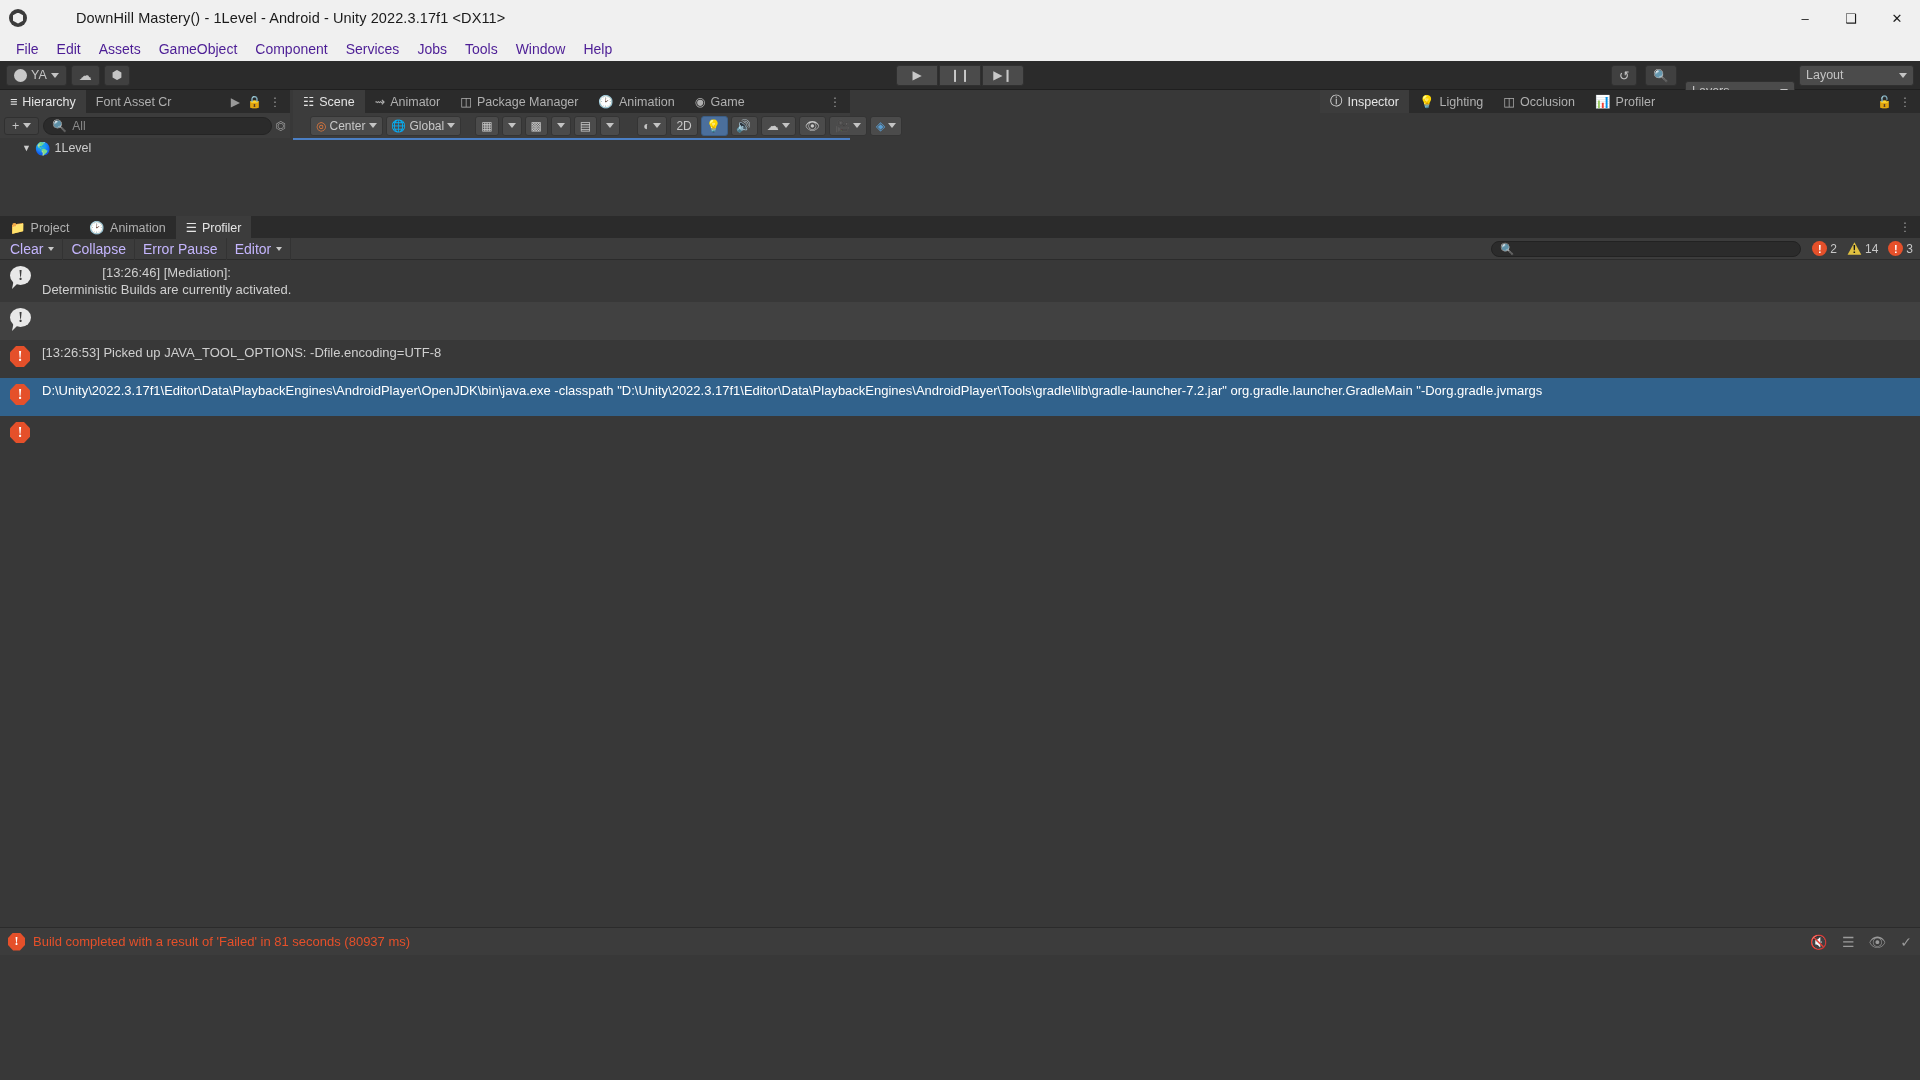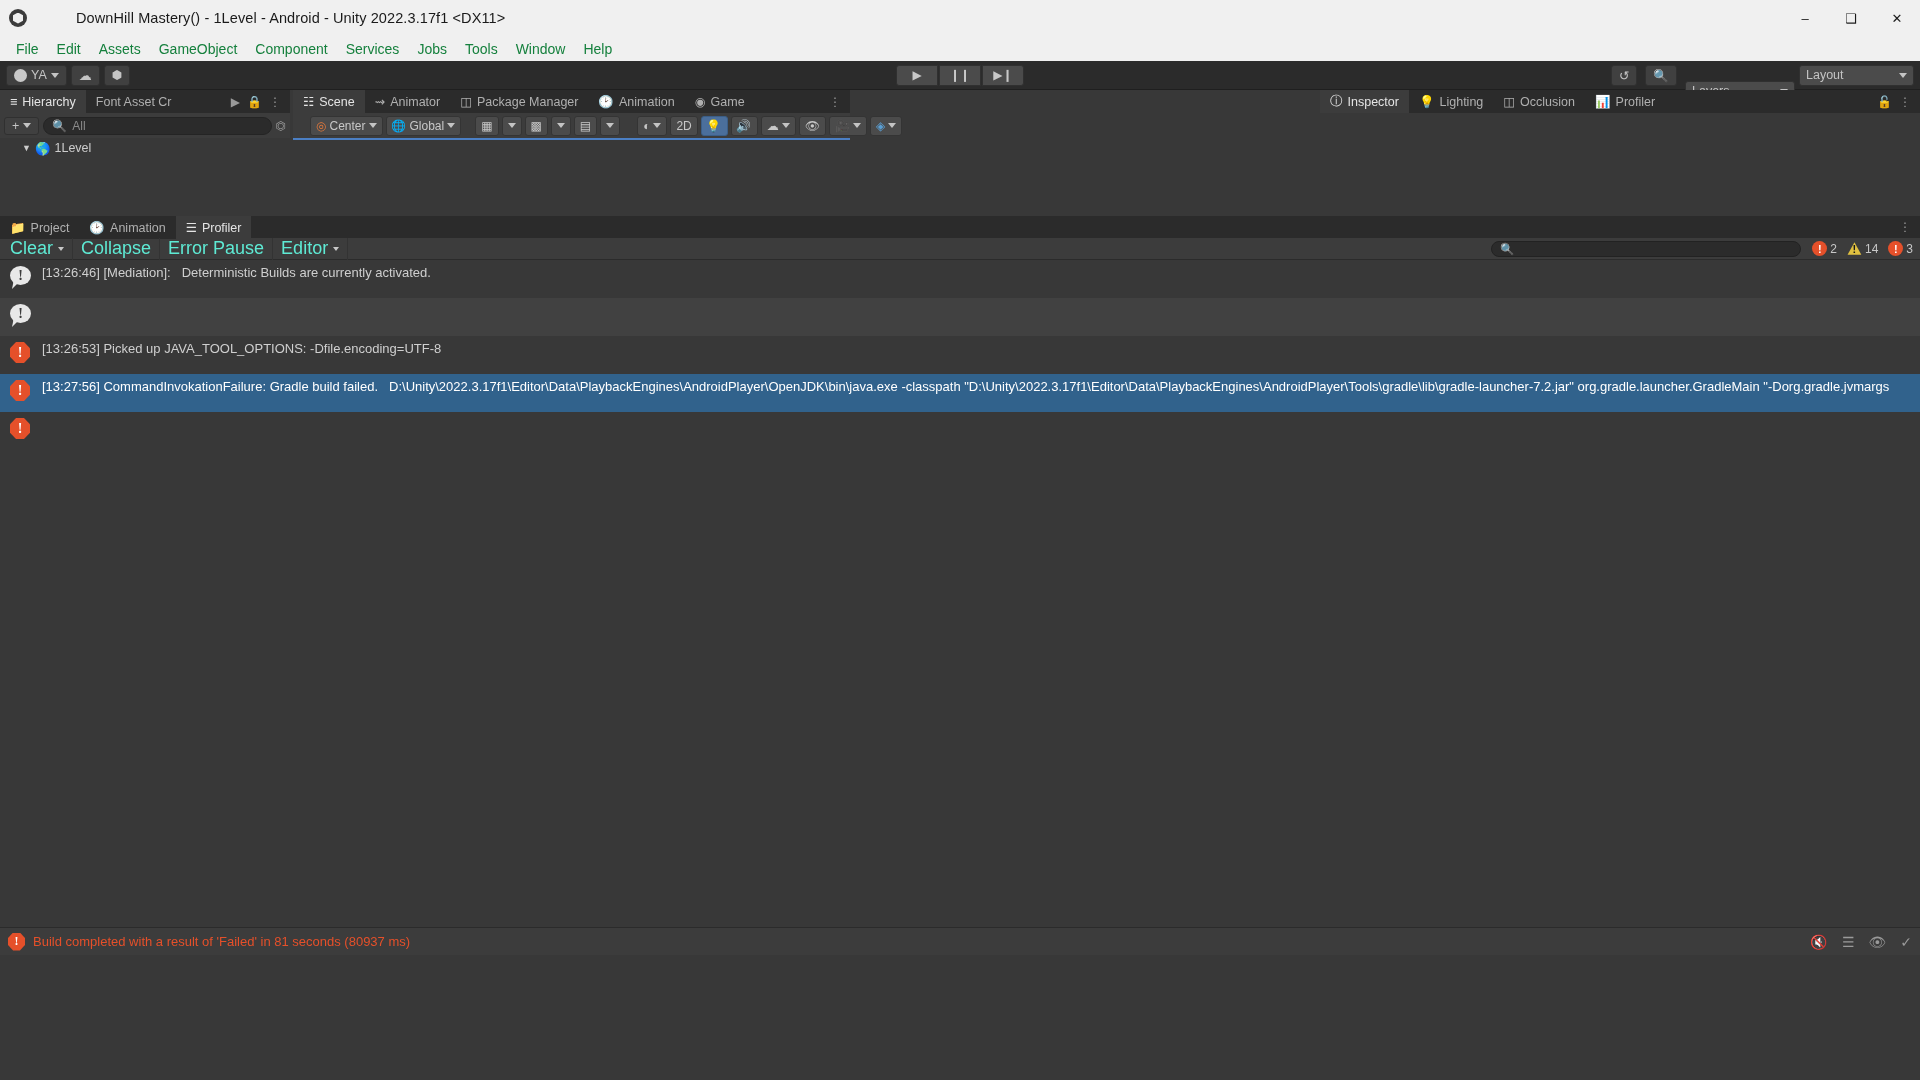--- a/index.html
+++ b/index.html
@@ -28,21 +28,21 @@
   }
   #titlebar .title { font-size:14.5px; letter-spacing:0.1px; }
   #win-controls { position:absolute; right:0; top:0; height:36px; display:flex; }
   #win-controls .wbtn {
     width:46px; height:36px; display:flex; align-items:center; justify-content:center;
     font-size:13px; color:#1a1a1a;
   }
 
   
   #menubar {
-    height:25px; background:#f0f0f0; color:#15803d;
+    height:25px; background:#f0f0f0; color:#4c1d95;
     display:flex; align-items:center; padding-left:7px; font-size:14px;
   }
   #menubar .mi { padding:2px 9px; height:22px; display:flex; align-items:center; }
 
   
   #unity-toolbar {
     height:29px; background:#2b2b2b; display:flex; align-items:center;
     padding:0 6px; border-bottom:1px solid #1f1f1f; position:relative;
   }
   .tb-btn {
@@ -96,22 +96,22 @@
   .sep { width:1px; height:16px; background:#2b2b2b; margin:0 4px; }
 
   
   #console { position:absolute; left:0; top:126px; right:0; bottom:255px; background:#383838; }
   #console-tabs { height:22px; background:#2b2b2b; display:flex; font-size:12.5px; }
   #console-toolbar {
     height:22px; background:#3c3c3c; display:flex; align-items:center; gap:0;
     padding:0 2px; border-bottom:1px solid #2b2b2b;
   }
   .cbtn {
-    height:22px; display:flex; align-items:center; padding:0 8px; font-size:18px;
-    color:#5eead4; border-right:1px solid #333;
+    height:22px; display:flex; align-items:center; padding:0 8px; font-size:14px;
+    color:#c4b5fd; border-right:1px solid #333;
   }
   .cbtn .mini-caret{ margin-left:5px; width:0;height:0;border-left:3.5px solid transparent;border-right:3.5px solid transparent;border-top:4.5px solid #c8c8c8;}
   #console-search {
     margin-left:auto; width:310px; height:16px; background:#2b2b2b; border:1px solid #222;
     border-radius:8px; display:flex; align-items:center; padding:0 8px; gap:5px;
     color:#8a8a8a; font-size:11.5px; margin-right:6px;
   }
   .badge { display:flex; align-items:center; gap:3px; font-size:12px; color:#c8c8c8; padding:0 5px; }
   .badge-ico { width:15px; height:15px; display:flex; align-items:center; justify-content:center;
     font-size:11px; font-weight:bold; color:#fff; border-radius:2px; }
@@ -139,21 +139,21 @@
   .ico-log::after{
     content:""; position:absolute; left:2px; bottom:-4px; width:7px; height:7px;
     background:#e8e8e8; clip-path:polygon(0 100%,100% 0,20% 0);
   }
   .ico-err {
     width:20px; height:21px; background:#e5502a;
     clip-path:polygon(30% 0,70% 0,100% 30%,100% 70%,70% 100%,30% 100%,0 70%,0 30%);
     display:flex; align-items:center; justify-content:center;
     color:#fff; font-weight:bold; font-size:14px; font-family:"Liberation Serif", serif;
   }
-  .log-text { display:flex; flex-direction:row; gap:11px; overflow:hidden;text-align:center; }
+  .log-text { display:flex; flex-direction:column; gap:1px; overflow:hidden;text-align:center; }
 
   
   #statusbar {
     position:absolute; left:0; right:0; bottom:215px; height:28px; background:#3c3c3c;
     display:flex; align-items:center; padding:0 8px; gap:8px; border-top:1px solid #2b2b2b;
   }
   #status-msg { color:#e5502a; font-size:13px; }
   #status-right { margin-left:auto; display:flex; align-items:center; gap:14px; color:#9a9a9a; }
 </style>
 </head>
@@ -451,21 +451,20 @@
         <span class="log-text">
           <span>[13:26:53] Picked up JAVA_TOOL_OPTIONS: -Dfile.encoding=UTF-8</span>
           <span></span>
         </span>
       </div>
       <div class="log-row selected">
         <span class="log-ico">
             <span class="ico-err">!</span>
           </span>
         <span class="log-text">
-          <span>[13:27:56] CommandInvokationFailure: Gradle build failed.</span>
           <span>D:\Unity\2022.3.17f1\Editor\Data\PlaybackEngines\AndroidPlayer\OpenJDK\bin\java.exe -classpath "D:\Unity\2022.3.17f1\Editor\Data\PlaybackEngines\AndroidPlayer\Tools\gradle\lib\gradle-launcher-7.2.jar" org.gradle.launcher.GradleMain "-Dorg.gradle.jvmargs</span>
         </span>
       </div>
       <div class="log-row even">
         <span class="log-ico">
             <span class="ico-err">!</span>
           </span>
       </div>
     </div>
   </div>

